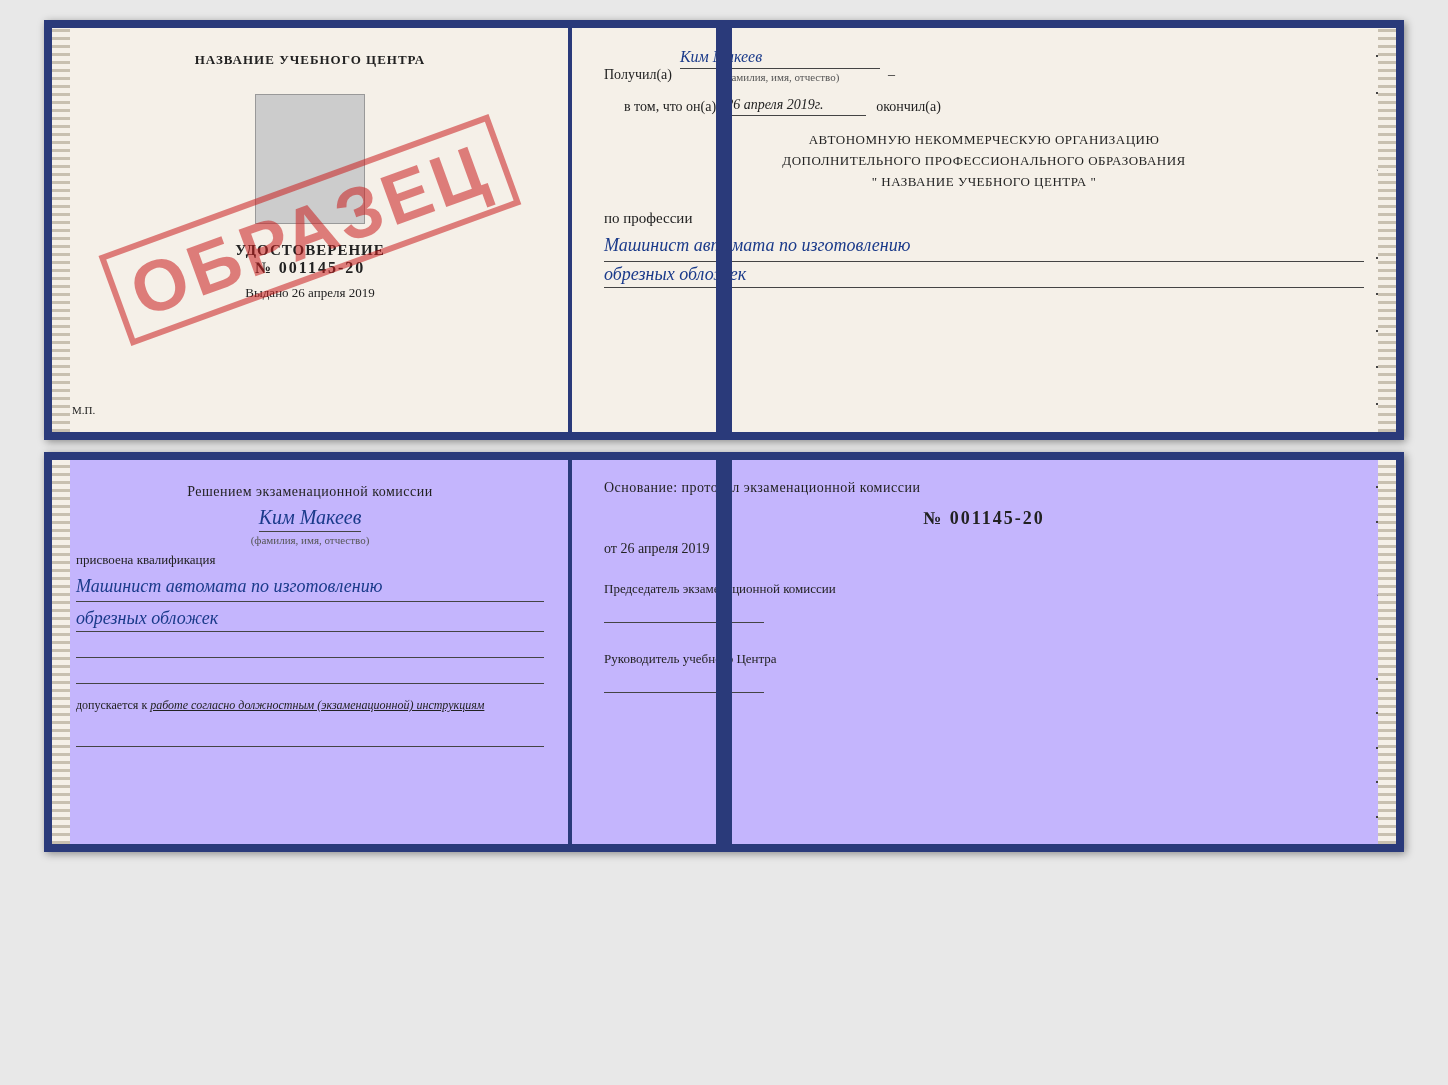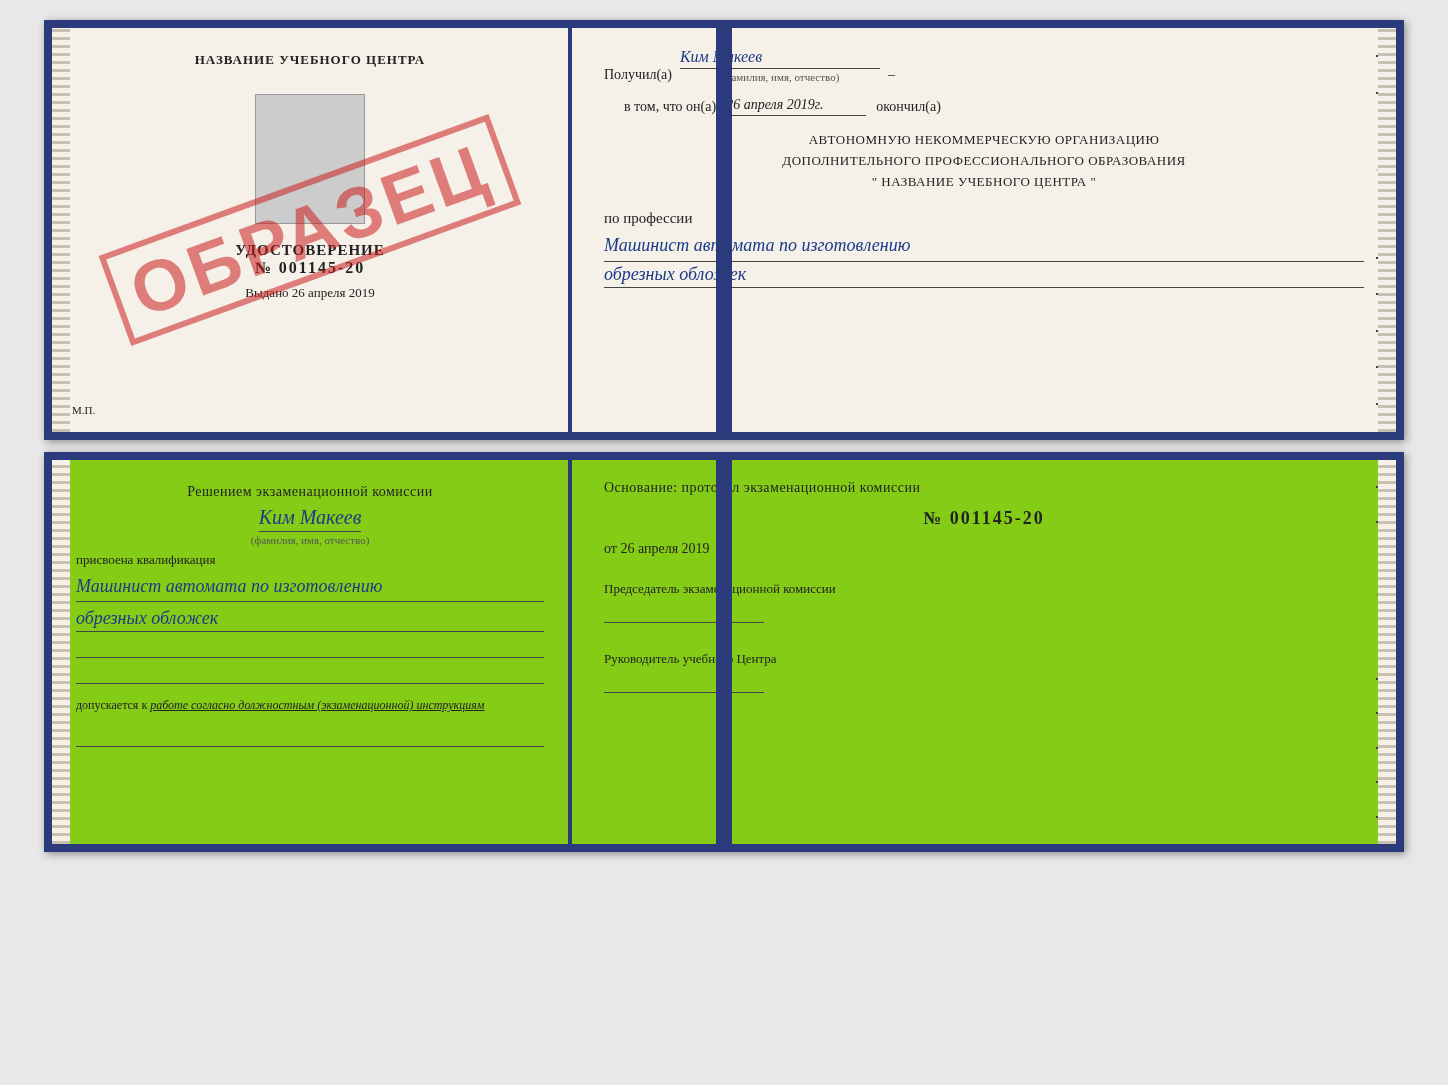--- a/index.html
+++ b/index.html
@@ -240,21 +240,21 @@
       color: #222;
       padding: 4px 0;
       font-family: Arial, sans-serif;
     }
 
     
     .doc-bottom {
       display: flex;
       width: 1360px;
       height: 400px;
-      background: #84cc16;
+      background: #c4b5fd;
       border: 8px solid #2a3a7a;
       position: relative;
       box-shadow: 2px 2px 8px rgba(0,0,0,0.4);
     }
 
     .doc-bottom-left {
       width: 520px;
       min-width: 520px;
       border-right: 4px solid #2a3a7a;
       display: flex;

